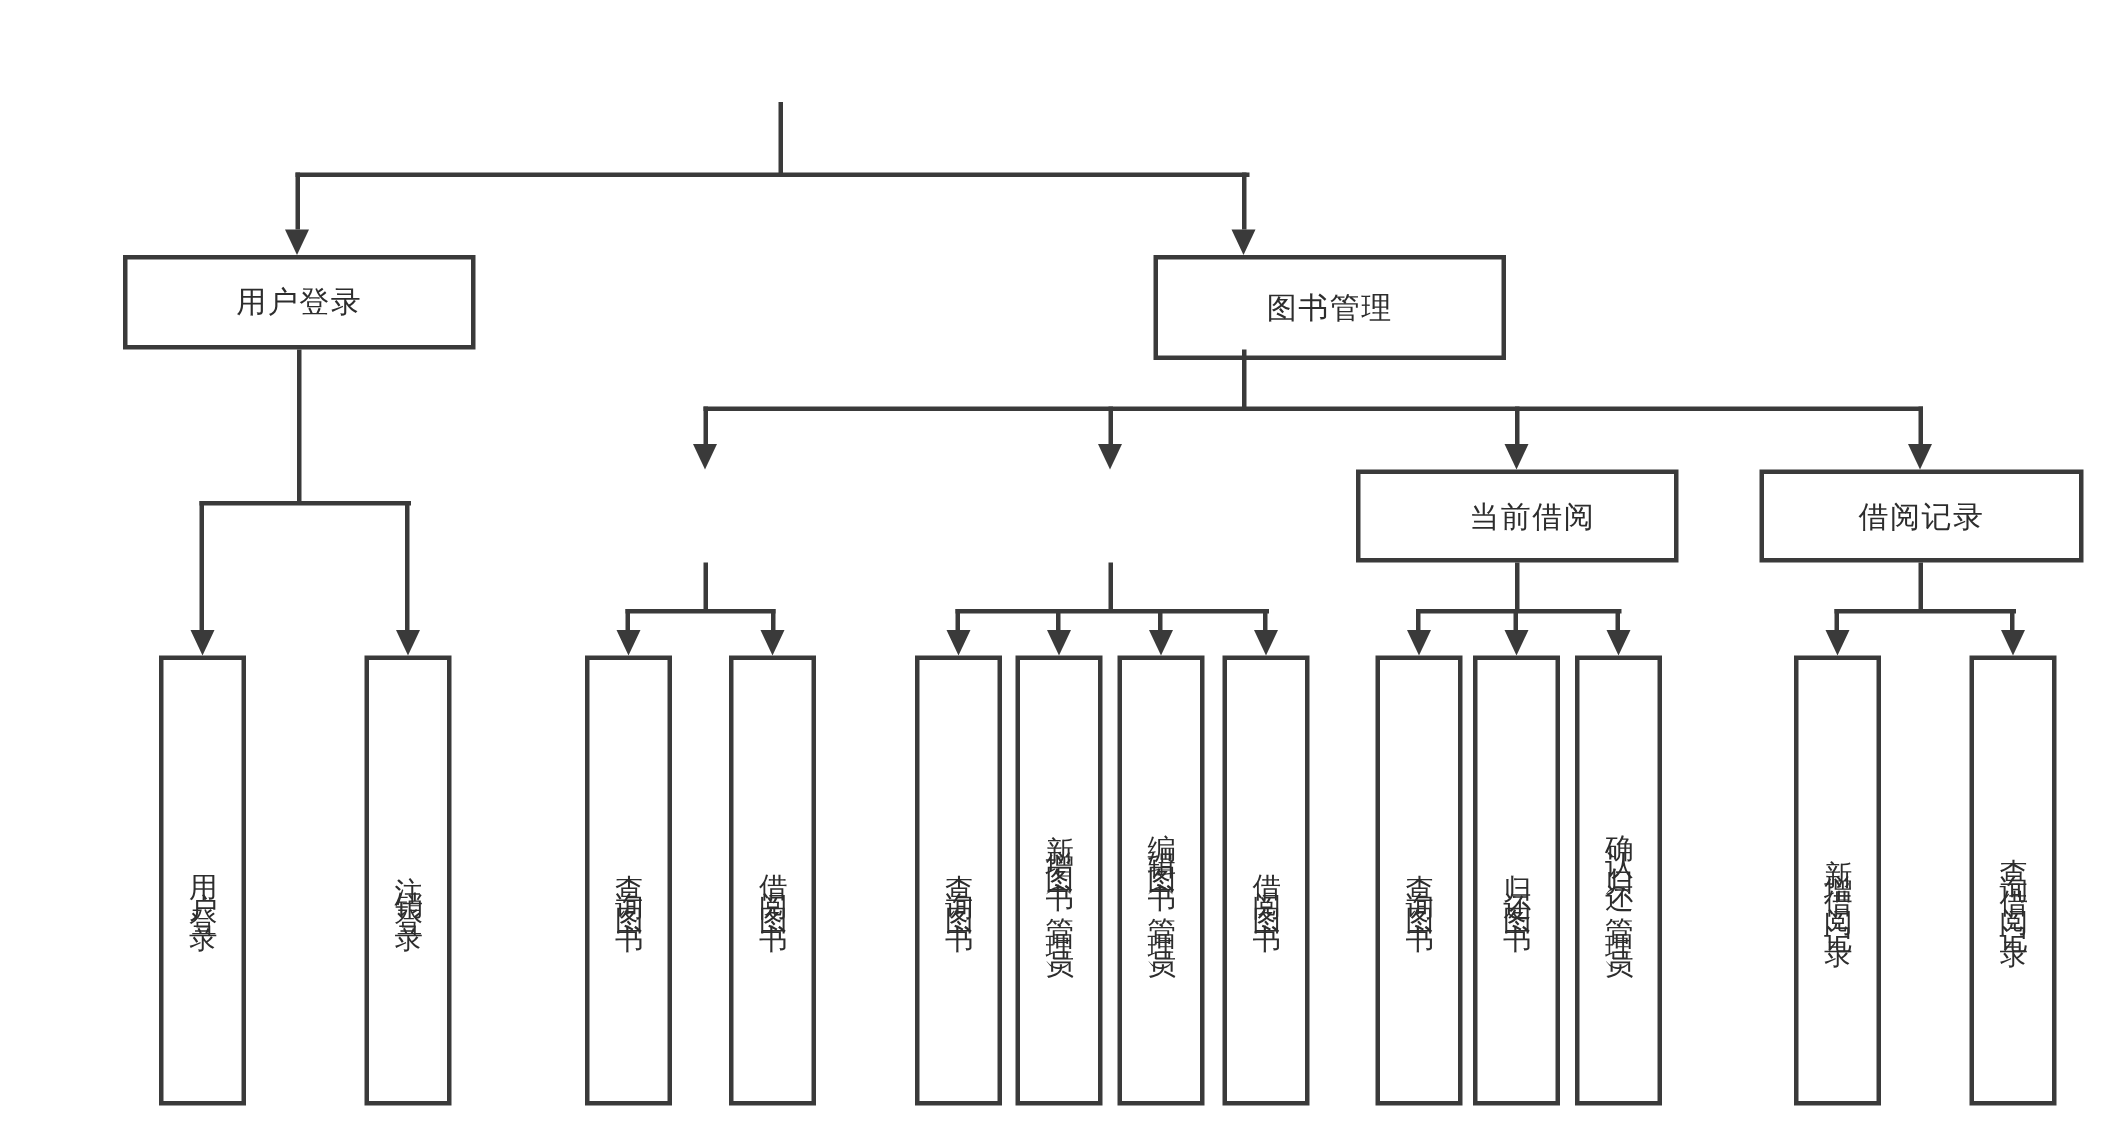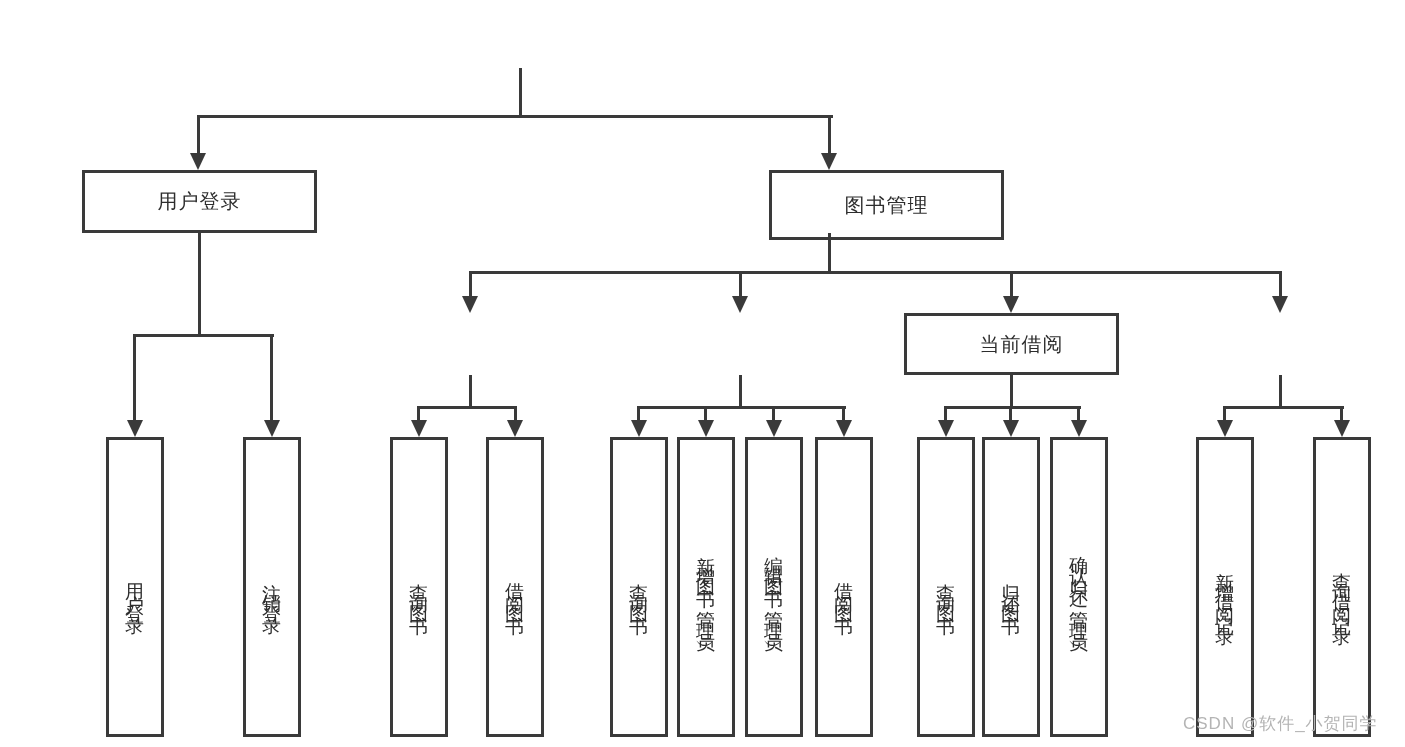--- a/index.html
+++ b/index.html
@@ -33,20 +33,21 @@
 </head>
 <body>
 
 <div class="canvas">
 
 
   <div class="box" style="left:82px;top:170px;width:235px;height:63px;">用户登录</div>
   <div class="box" style="left:736px;top:170px;width:235px;height:70px;margin-left:33px;">图书管理</div>
 
   <div class="box" style="left:904px;top:313px;width:215px;height:62px;padding-left:20px;">当前借阅</div>
+  <div class="box" style="left:1173px;top:313px;width:216px;height:62px;">借阅记录</div>
 
   <div class="box vbox" style="left:106px;top:437px;width:58px;height:300px;">用户登录</div>
   <div class="box vbox" style="left:243px;top:437px;width:58px;height:300px;">注销登录</div>
 
   <div class="box vbox" style="left:390px;top:437px;width:58px;height:300px;">查询图书</div>
   <div class="box vbox" style="left:486px;top:437px;width:58px;height:300px;">借阅图书</div>
 
   <div class="box vbox" style="left:610px;top:437px;width:58px;height:300px;">查询图书</div>
   <div class="box vbox" style="left:677px;top:437px;width:58px;height:300px;">新增图书（管理员）</div>
   <div class="box vbox" style="left:745px;top:437px;width:58px;height:300px;">编辑图书（管理员）</div>
@@ -111,15 +112,14 @@
   <div class="vline" style="left:1077px;top:406px;height:14px;"></div>
   <div class="arr" style="left:1071px;top:420px;"></div>
 
   <div class="vline" style="left:1279px;top:375px;height:33px;"></div>
   <div class="hline" style="left:1223px;top:406px;width:121px;"></div>
   <div class="vline" style="left:1223px;top:406px;height:14px;"></div>
   <div class="arr" style="left:1217px;top:420px;"></div>
   <div class="vline" style="left:1340px;top:406px;height:14px;"></div>
   <div class="arr" style="left:1334px;top:420px;"></div>
 
-  <div class="watermark">CSDN @软件_小贺同学</div>
 
 </div>
 
 </body></html>

